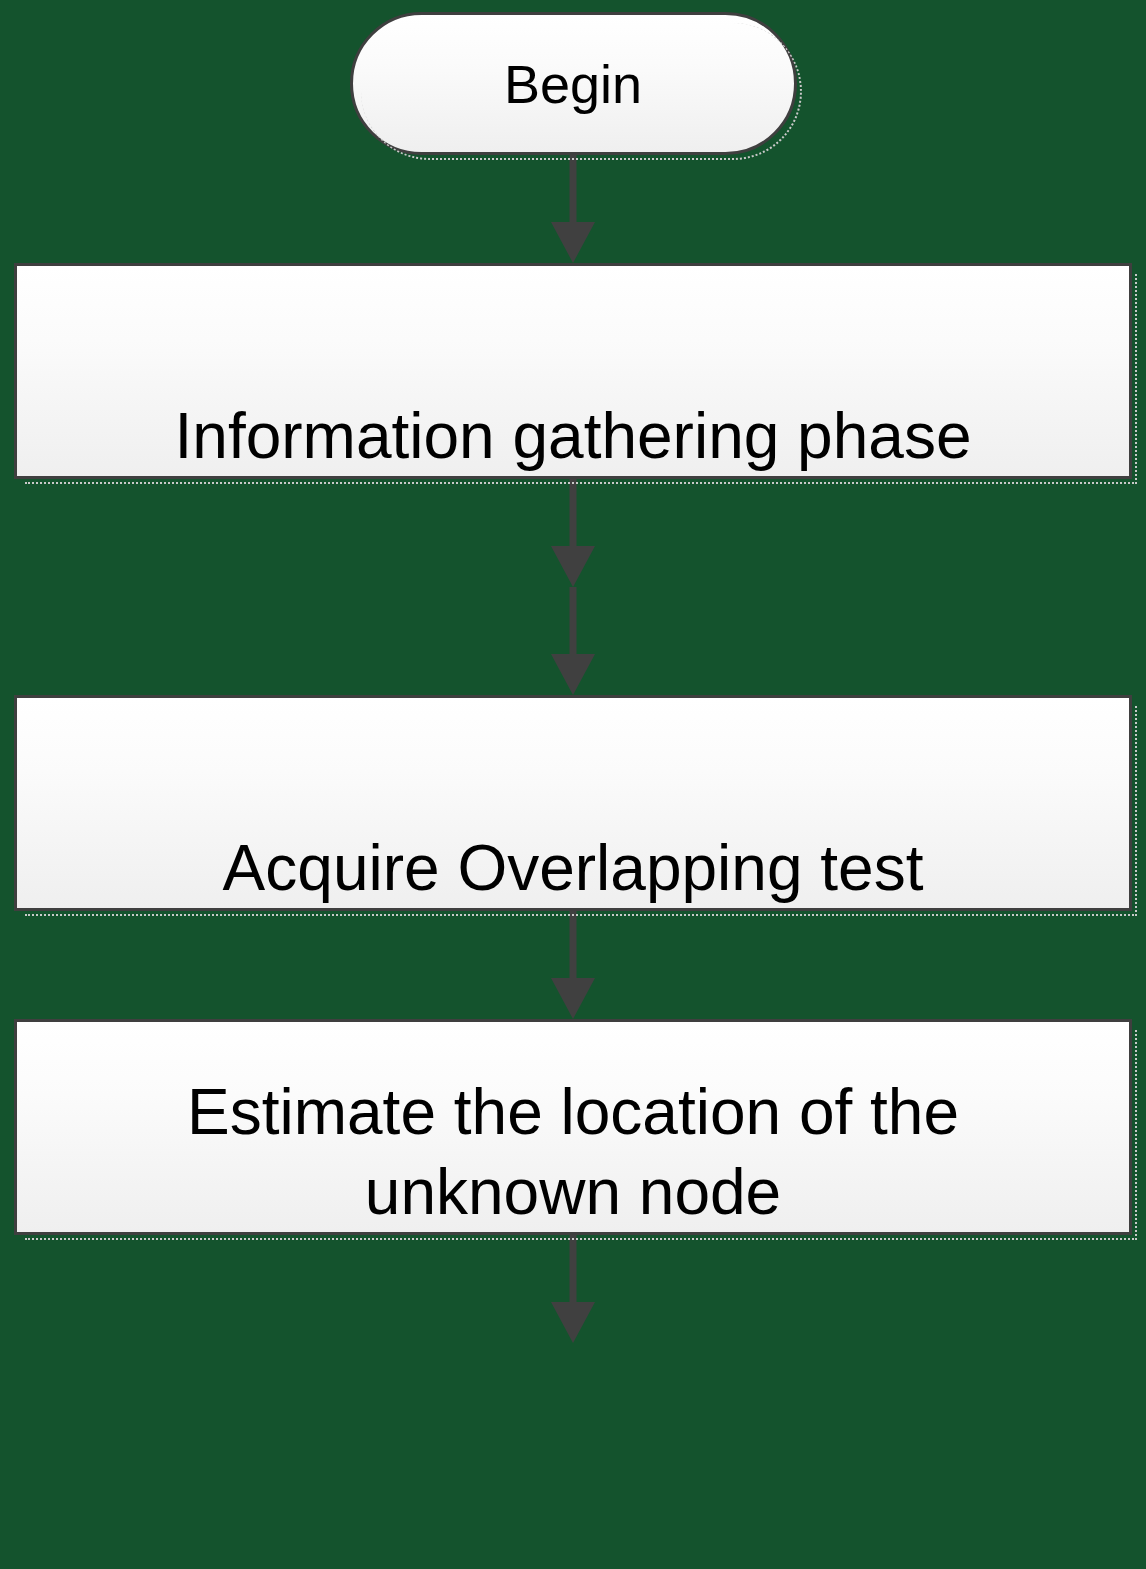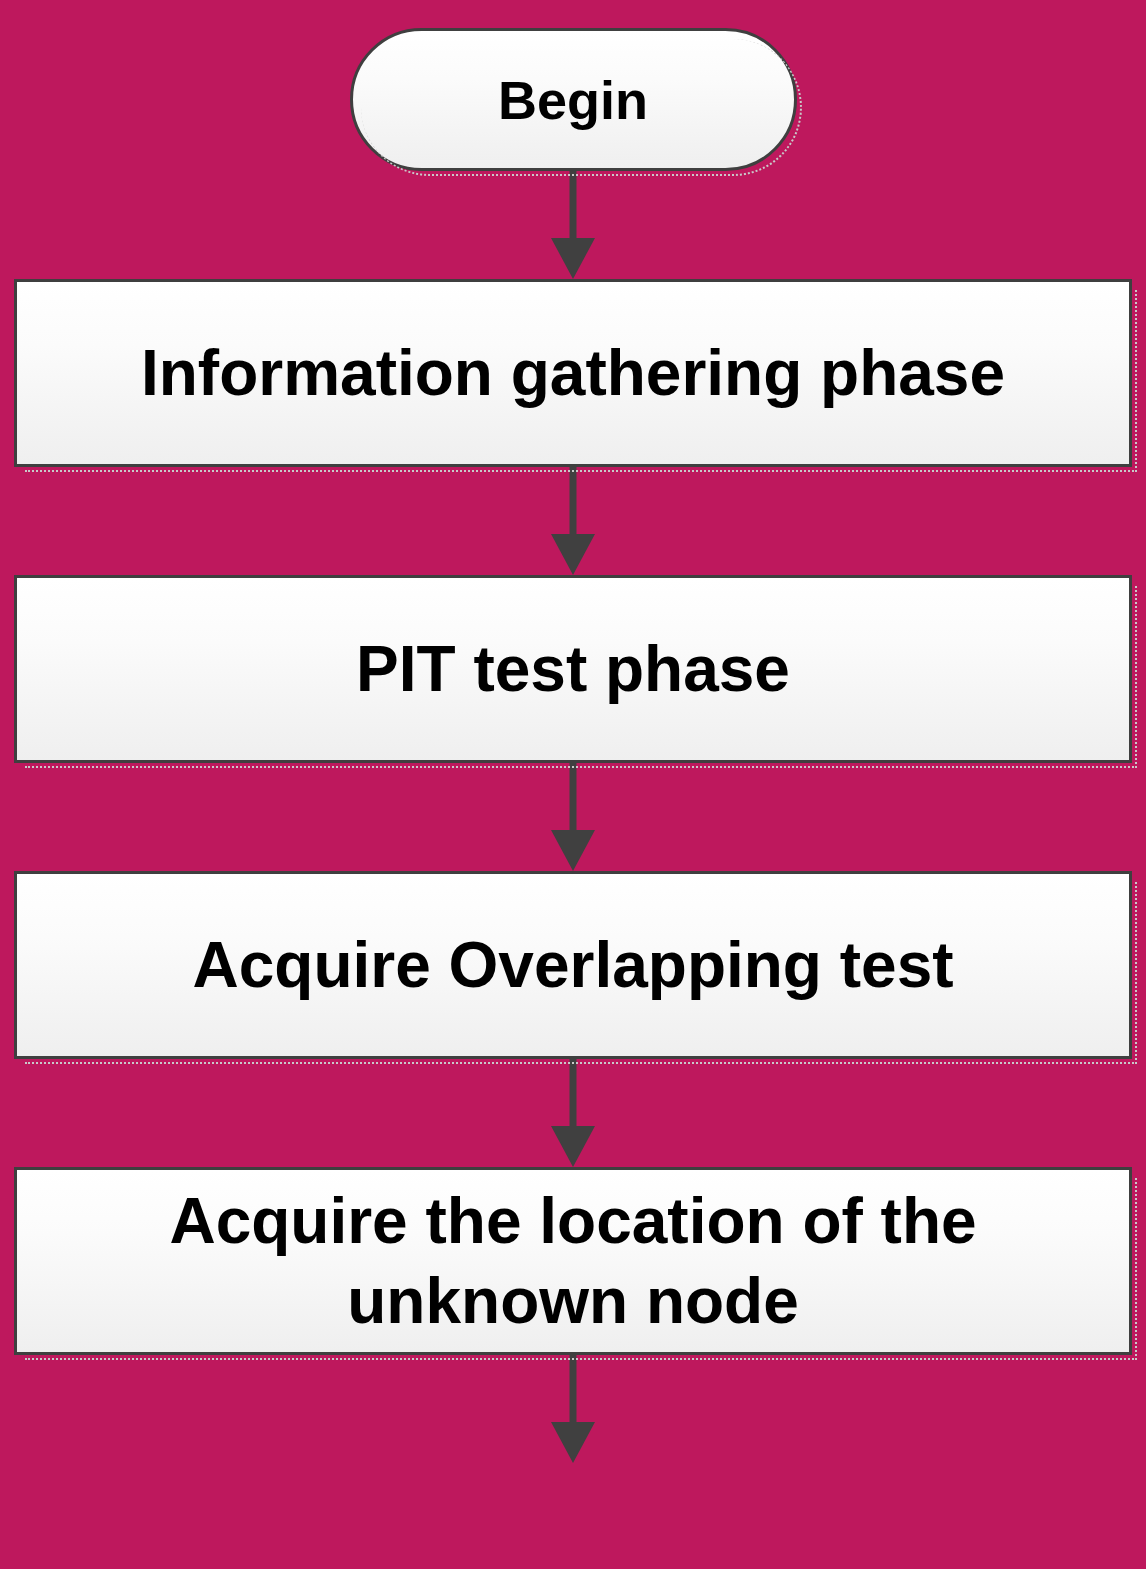--- a/index.html
+++ b/index.html
@@ -5,28 +5,27 @@
   html, body {
     margin: 0;
     padding: 0;
     background: #ffffff;
     font-family: "Liberation Sans", sans-serif;
   }
   .canvas {
     position: relative;
     width: 1146px;
     height: 1569px;
-    background: #be185d;
+    background: #14532d;
     overflow: hidden;
     display: flex;
     flex-direction: column;
     align-items: center;
     box-sizing: border-box;
-    padding-top: 28px;
-    font-weight: bold;
+    padding-top: 12px;
   }
   .shape {
     position: relative;
     box-sizing: border-box;
     border: 3px solid var(--border-color, #3f3f3f);
     background: linear-gradient(to bottom, #ffffff 0%, #fbfbfb 35%, #efefef 100%);
     display: flex;
     align-items: center;
     justify-content: center;
     text-align: center;
@@ -49,24 +48,25 @@
   }
   .terminator {
     width: 447px;
     height: 143px;
     border-radius: 999px;
     font-size: 54px;
     flex: 0 0 auto;
   }
   .process {
     width: 1118px;
-    height: 188px;
+    height: 216px;
     font-size: 64px;
     line-height: 1.25;
     flex: 0 0 auto;
+    align-items: flex-end;
   }
   .process .label {
     max-width: 1010px;
   }
   .flow-arrow {
     flex: 0 0 auto;
     width: 46px;
     height: 108px;
     display: block;
   }
@@ -92,40 +92,37 @@
 
   <div class="shape process">
     <span class="label">Information gathering phase</span>
   </div>
 
   <svg class="flow-arrow" viewBox="0 0 46 108" aria-hidden="true">
     <rect class="stem" x="19.5" y="0" width="7" height="72"></rect>
     <polygon class="head" points="1,67 45,67 23,108"></polygon>
   </svg>
 
-  <div class="shape process">
-    <span class="label">PIT test phase</span>
-  </div>
 
   <svg class="flow-arrow" viewBox="0 0 46 108" aria-hidden="true">
     <rect class="stem" x="19.5" y="0" width="7" height="72"></rect>
     <polygon class="head" points="1,67 45,67 23,108"></polygon>
   </svg>
 
   <div class="shape process">
     <span class="label">Acquire Overlapping test</span>
   </div>
 
   <svg class="flow-arrow" viewBox="0 0 46 108" aria-hidden="true">
     <rect class="stem" x="19.5" y="0" width="7" height="72"></rect>
     <polygon class="head" points="1,67 45,67 23,108"></polygon>
   </svg>
 
   <div class="shape process">
-    <span class="label">Acquire  the location of the unknown node</span>
+    <span class="label">Estimate  the location of the unknown node</span>
   </div>
 
   <svg class="flow-arrow" viewBox="0 0 46 108" aria-hidden="true">
     <rect class="stem" x="19.5" y="0" width="7" height="72"></rect>
     <polygon class="head" points="1,67 45,67 23,108"></polygon>
   </svg>
 
 
 </div>
 

